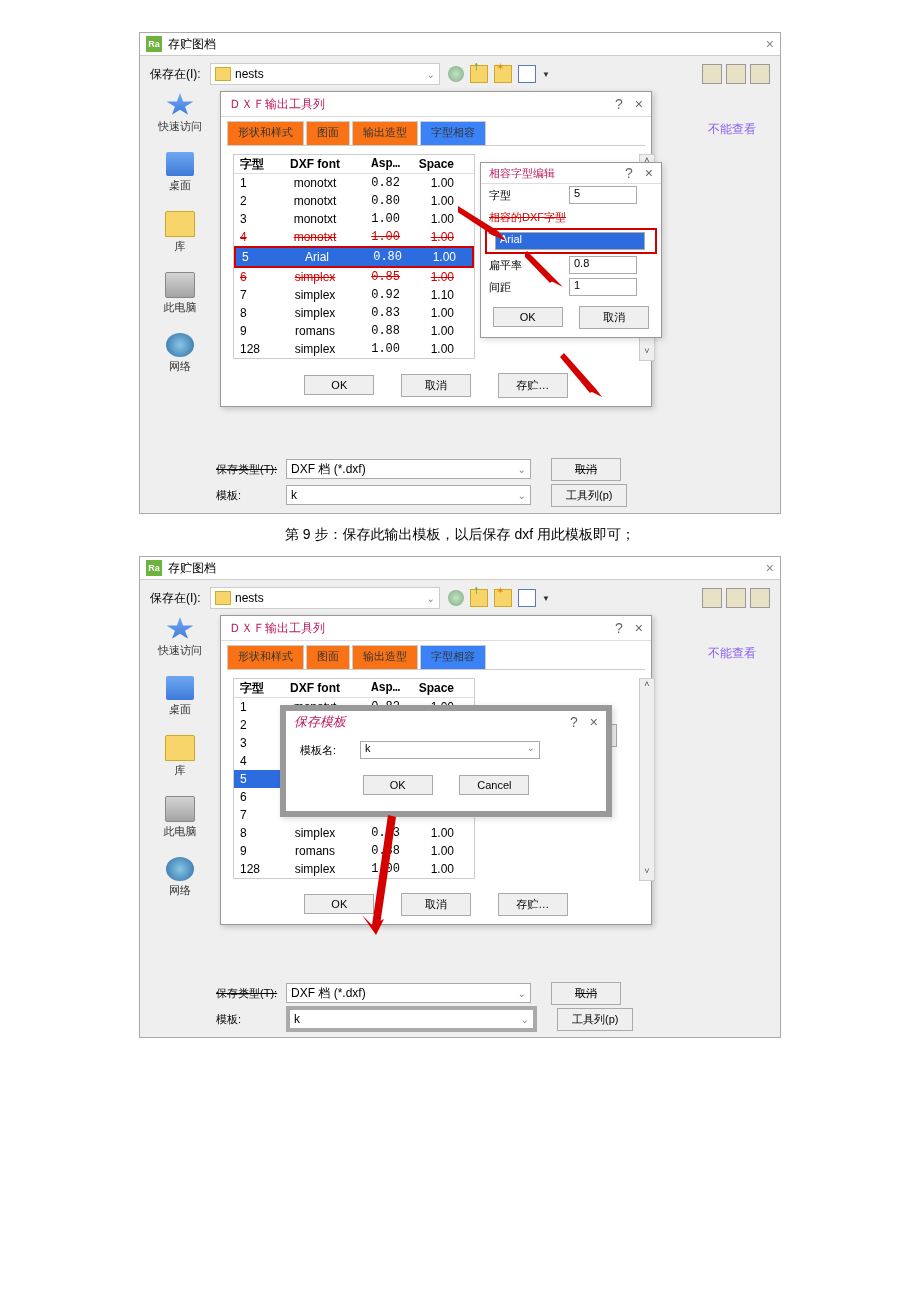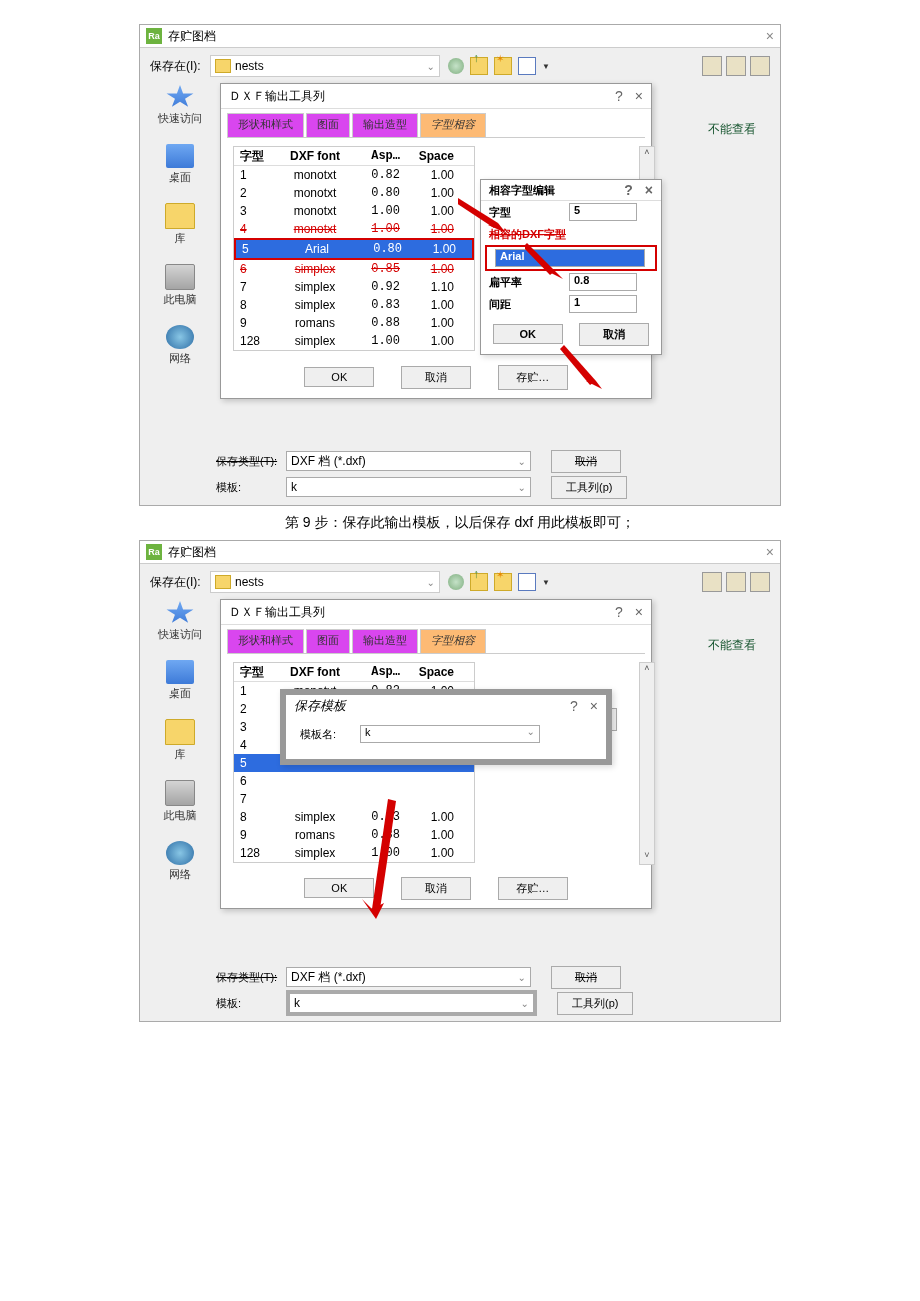--- a/index.html
+++ b/index.html
@@ -4,21 +4,21 @@
 <style>
   body{
     font-family:"Microsoft YaHei","SimSun",Arial,sans-serif;
     font-size:12px;
     background:#fff;
     margin:0;
     width:920px;
   }
   .page{padding:20px 130px;}
   .caption{font-size:14px;margin:8px 0;text-align:center;}
-  .shot{position:relative;width:640px;height:480px;border:1px solid #aaa;background:#efefef;margin:4px auto;}
+  .shot{position:relative;width:640px;height:480px;border:1px solid #aaa;background:#efefef;margin:12px auto;}
   .titlebar{height:22px;background:#fff;border-bottom:1px solid #ccc;display:flex;align-items:center;padding:0 6px;}
   .ra{width:16px;height:16px;background:#6db33f;color:#fff;font-size:9px;font-weight:bold;text-align:center;line-height:16px;margin-right:6px;}
   .titlebar .close{margin-left:auto;color:#888;font-size:14px;}
   .row{display:flex;align-items:center;}
   .mainrow{height:28px;padding:4px 10px;border-radius:16px;}
   .label{width:60px;}
   .pathbox{flex:0 0 220px;height:20px;border:1px solid #ccc;background:#fff;padding:0 4px;display:flex;align-items:center;}
   .folder-ico{width:14px;height:12px;background:#f7d56a;border:1px solid #ceaa2a;margin-right:4px;}
   .chev{margin-left:auto;color:#888;font-size:10px;}
   .toolbar-icons{display:flex;gap:6px;margin-left:8px;align-items:center;}
@@ -36,26 +36,26 @@
   .sitem{text-align:center;margin-bottom:18px;font-size:11px;color:#333;}
   .sitem .g{width:28px;height:24px;margin:0 auto 2px;}
   .g-star{background:linear-gradient(#6fa8f2,#3d7ad8);clip-path:polygon(50% 0%,61% 35%,98% 35%,68% 57%,79% 91%,50% 70%,21% 91%,32% 57%,2% 35%,39% 35%);}
   .g-desk{background:linear-gradient(#6fa8f2,#3d7ad8);border-radius:2px;}
   .g-lib{background:#f7d56a;border:1px solid #ceaa2a;border-radius:2px 2px 0 0;}
   .g-pc{background:linear-gradient(#d4d4d4,#a4a4a4);border:1px solid #888;border-radius:2px;}
   .g-net{background:radial-gradient(circle,#88c6e5,#2d6da5);border-radius:50%;}
   .content{position:absolute;left:80px;top:58px;right:10px;height:365px;}
   .inner-dlg{position:absolute;left:0;top:0;width:430px;background:#fff;border:1px solid #999;box-shadow:2px 2px 6px rgba(0,0,0,.2);}
   .inner-title{height:24px;display:flex;align-items:center;padding:0 8px;border-bottom:1px solid #ddd;}
-  .inner-title .title-txt{color:#000000;}
+  .inner-title .title-txt{color:#be185d;}
   .inner-title .r{margin-left:auto;display:flex;gap:12px;color:#666;font-size:14px;}
   .tabs{display:flex;height:24px;border-bottom:1px solid #ccc;margin:4px 6px 0;}
   .tab{padding:3px 10px;border:1px solid #ccc;border-bottom:none;margin-right:2px;font-size:11px;color:#333;}
-  .tab.active{background:#fdba74;font-style:italic;}
-  .tab.inactive{background:#d946ef;}
+  .tab.active{background:#3b82f6;}
+  .tab.inactive{background:#f97316;}
   .table-wrap{position:relative;margin:8px 12px 6px;}
   .grid{border:1px solid #ccc;width:240px;}
   .grow{display:flex;height:18px;align-items:center;}
   .ghead{font-weight:bold;border-bottom:1px solid #ddd;}
   .c1{width:40px;padding-left:6px;}
   .c2{width:70px;text-align:center;}
   .c3{width:50px;text-align:right;padding-right:4px;font-family:Liberation Mono, monospace;}
   .c4{width:50px;text-align:right;padding-right:8px;}
   .sel{background:#2d6cdf;color:#fff;}
   .redbox{border:2px solid #d40000;}
@@ -69,21 +69,21 @@
   .bf-label{width:70px;font-size:11px;}
   .bf-input{flex:0 0 235px;height:18px;border:1px solid #aaa;background:#fff;padding:0 4px;display:flex;align-items:center;}
   .bf-input .chev{margin-left:auto;font-size:10px;color:#888;}
   .bf-btn{margin-left:20px;}
   .sub-dlg{position:absolute;background:#fff;border:1px solid #999;box-shadow:2px 2px 6px rgba(0,0,0,.15);}
   .field{display:flex;align-items:center;height:22px;padding:0 8px;}
   .field .l{width:80px;font-size:11px;}
   .field .v{width:58px;height:16px;border:1px solid #aaa;padding:0 4px;font-size:11px;background:#fff;}
   .field .vb{background:#2d6cdf;color:#fff;}
   .arrow{position:absolute;pointer-events:none;}
-  .no-view{position:absolute;right:24px;top:96px;font-size:12px;color:#14532d;text-align:right;}
+  .no-view{position:absolute;right:24px;top:88px;font-size:12px;color:#8b5cf6;text-align:right;}
 </style>
 </head>
 <body>
 
 <div class="page">
 
 <div class="shot">
   <div class="titlebar">
     <span class="ra">Ra</span>
     <span>存贮图档</span>
@@ -213,21 +213,21 @@
       </div>
       <div class="btn-row">
         <span class="btn">OK</span>
         <span style="display:inline-block;width:20px;"></span>
         <span class="btn">取消</span>
         <span style="display:inline-block;width:20px;"></span>
         <span class="btn redbox" style="padding:4px 14px;">存贮…</span>
       </div>
     </div>
 
-    <div class="sub-dlg" style="left:260px;top:96px;width:180px;font-weight:bold;">
+    <div class="sub-dlg" style="left:260px;top:71px;width:180px;">
       <div class="inner-title" style="height:20px;">
         <span class="title-txt" style="font-size:11px;">相容字型编辑</span>
         <span class="r">
               <span>?</span>
               <span>×</span>
             </span>
       </div>
       <div class="field">
             <span class="l">字型</span>
             <span class="v">5</span>
@@ -416,20 +416,25 @@
               <span>×</span>
             </span>
       </div>
       <div class="field" style="padding:6px 14px;">
         <span class="l" style="width:60px;">模板名:</span>
         <span class="v" style="width:170px;display:flex;">
               <span>k</span>
               <span class="chev" style="margin-left:auto;">⌄</span>
             </span>
       </div>
+      <div class="btn-row">
+        <span class="btn">OK</span>
+        <span style="display:inline-block;width:20px;"></span>
+        <span class="btn">Cancel</span>
+      </div>
     </div>
 
     <svg class="arrow" style="left:140px;top:200px;width:40px;height:120px;">
           <polygon points="28,0 12,110 20,110 36,2" fill="#d40000"></polygon>
           <polygon points="12,110 2,100 16,120 24,104" fill="#d40000"></polygon>
         </svg>
   </div>
 
   <div class="bottom-form">
     <div class="bf-row">

